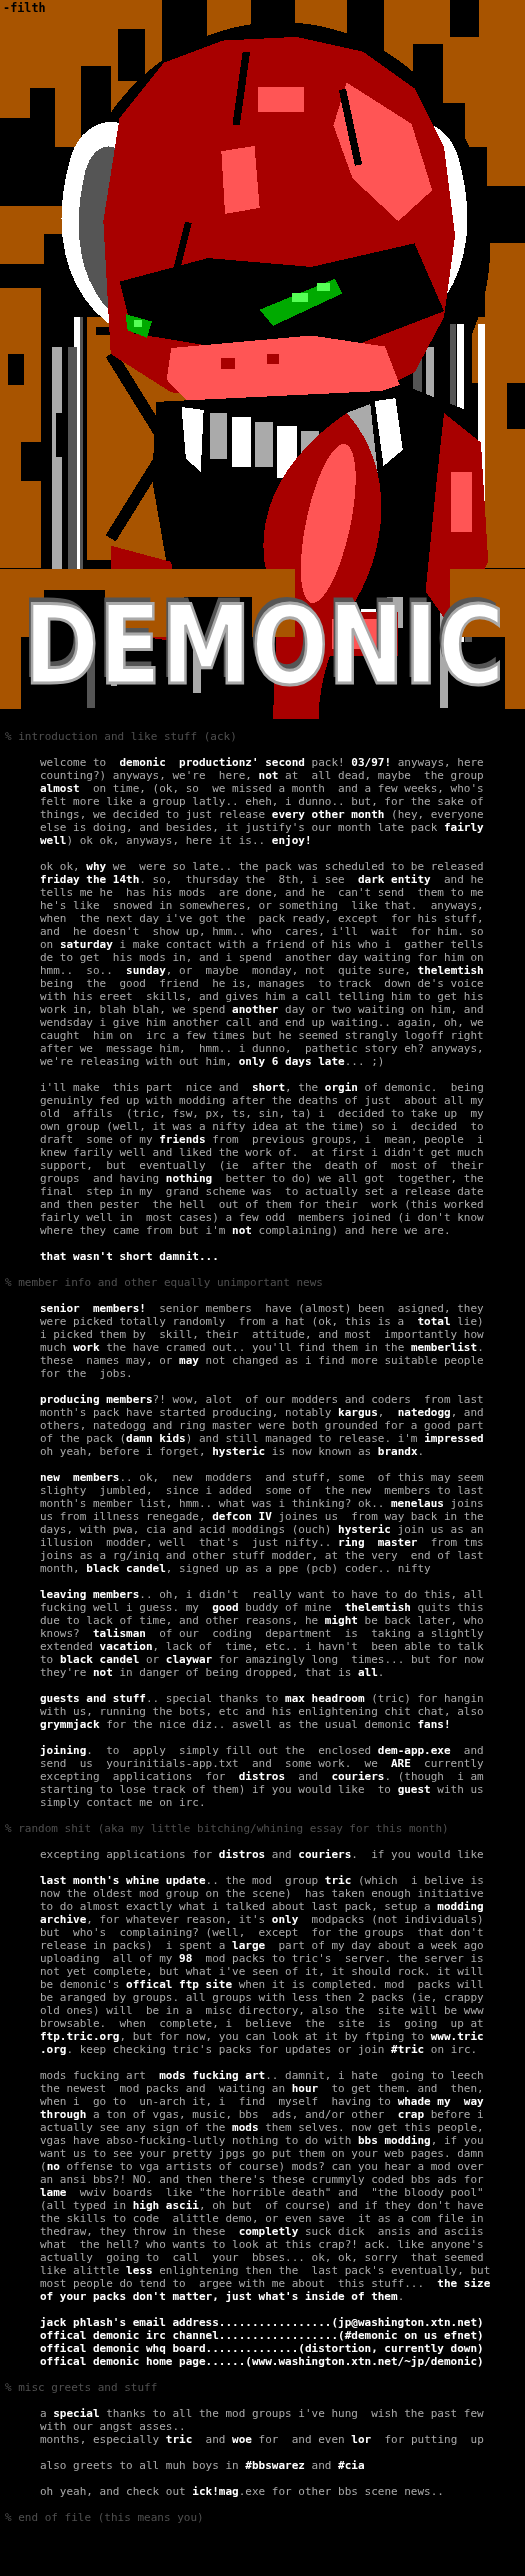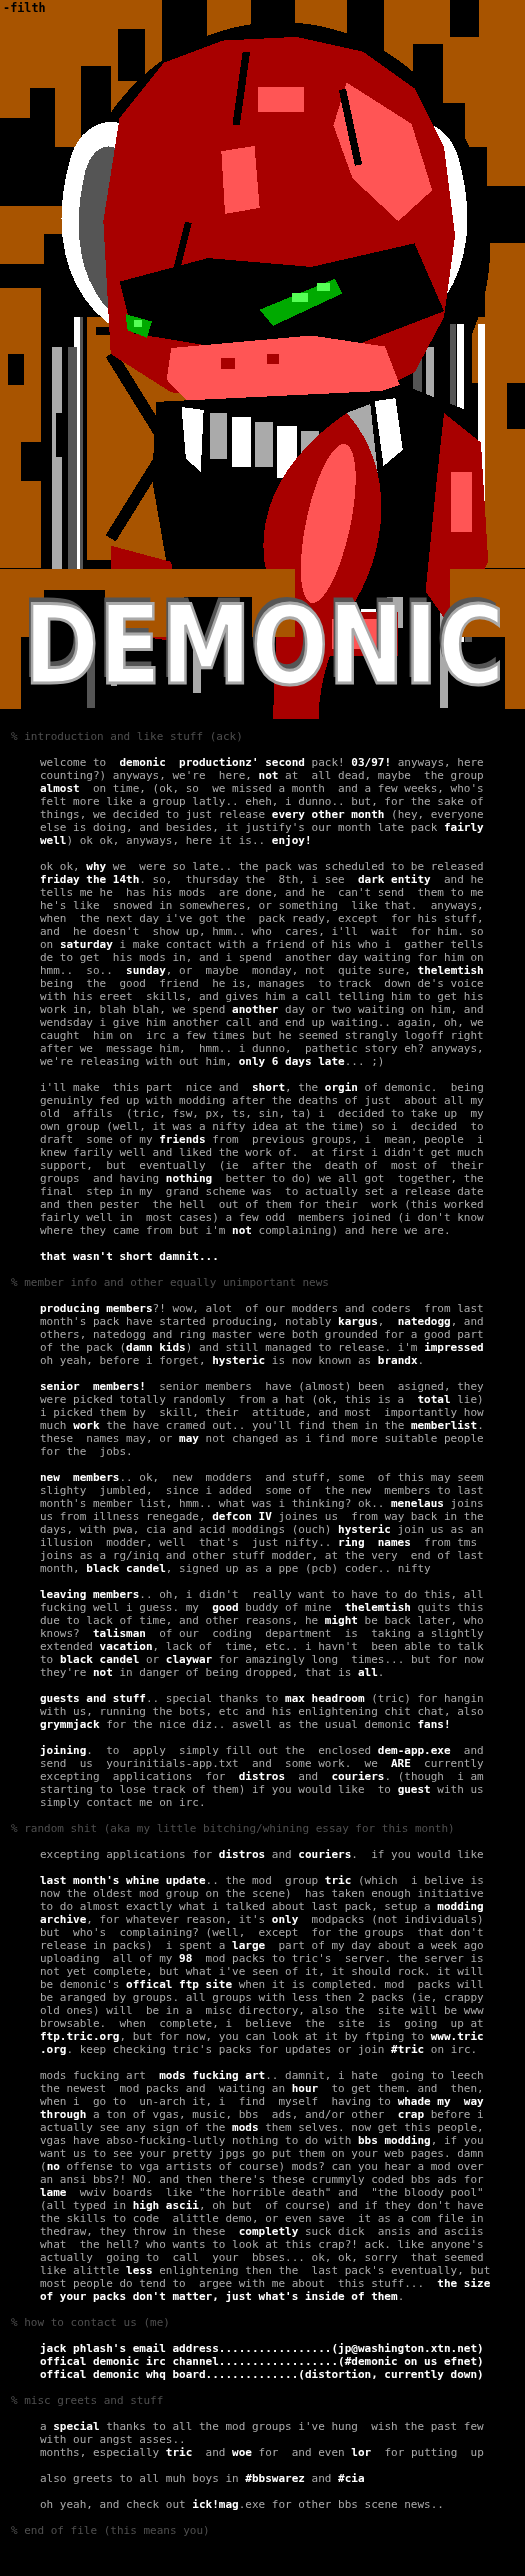--- a/index.html
+++ b/index.html
@@ -1,21 +1,21 @@
 <!DOCTYPE html>
 <html style="font-size:11.8px"><head>
 <meta charset="utf-8">
 <style>
   html,body{margin:0;padding:0;background:#000;}
   .nfo{position:relative;width:526px;height:2576px;background:#000;overflow:hidden;
        font-family:"DejaVu Sans Mono",monospace;}
   .art{display:block;width:526px;height:730px;}
   .textbody{position:absolute;left:0;top:730px;width:526px;
        font-size:11px;line-height:13px;color:#a9a9a9;}
-  .hdr{color:#4f4f4f;margin:0 12px 13px 0;padding-left:11px;white-space:pre;height:13px;}
+  .hdr{color:#4f4f4f;margin:0 12px 13px 0;padding-left:5px;white-space:pre;height:13px;}
   .par{margin:0 6px 13px 40px;}
   .line{white-space:pre;height:13px;}
   .hl{color:#ffffff;font-weight:bold;}
 </style>
 </head>
 <body>
 
 <div class="nfo">
 
   <svg class="art" viewBox="0 0 713 990" shape-rendering="crispEdges" xmlns="http://www.w3.org/2000/svg">
@@ -193,41 +193,41 @@
         <div class="line"><span>final  step in my  grand scheme was  to actually set a release date</span></div>
         <div class="line"><span>and then pester  the hell  out of them for their  work (this worked</span></div>
         <div class="line"><span>fairly well in  most cases) a few odd  members joined (i don't know</span></div>
         <div class="line"><span>where they came from but i'm </span><span class="hl">not</span><span> complaining) and here we are.</span></div>
       </div>
       <div class="par">
         <div class="line"><span class="hl">that wasn't short damnit...</span></div>
       </div>
       <div class="hdr">% member info and other equally unimportant news</div>
       <div class="par">
-        <div class="line"><span class="hl">producing members</span><span>?! wow, alot  of our modders and coders  from last</span></div>
-        <div class="line"><span>month's pack have started producing, notably </span><span class="hl">kargus</span><span>,  </span><span class="hl">natedogg</span><span>, and</span></div>
-        <div class="line"><span>others, natedogg and ring master were both grounded for a good part</span></div>
-        <div class="line"><span>of the pack (</span><span class="hl">damn kids</span><span>) and still managed to release. i'm </span><span class="hl">impressed</span></div>
-        <div class="line"><span>oh yeah, before i forget, </span><span class="hl">hysteric</span><span> is now known as </span><span class="hl">brandx</span><span>.</span></div>
-      </div>
-      <div class="par">
         <div class="line"><span class="hl">senior  members!</span><span>  senior members  have (almost) been  asigned, they</span></div>
         <div class="line"><span>were picked totally randomly  from a hat (ok, this is a  </span><span class="hl">total</span><span> lie)</span></div>
         <div class="line"><span>i picked them by  skill, their  attitude, and most  importantly how</span></div>
         <div class="line"><span>much </span><span class="hl">work</span><span> the have cramed out.. you'll find them in the </span><span class="hl">memberlist</span><span>.</span></div>
         <div class="line"><span>these  names may, or </span><span class="hl">may</span><span> not changed as i find more suitable people</span></div>
         <div class="line"><span>for the  jobs.</span></div>
       </div>
       <div class="par">
+        <div class="line"><span class="hl">producing members</span><span>?! wow, alot  of our modders and coders  from last</span></div>
+        <div class="line"><span>month's pack have started producing, notably </span><span class="hl">kargus</span><span>,  </span><span class="hl">natedogg</span><span>, and</span></div>
+        <div class="line"><span>others, natedogg and ring master were both grounded for a good part</span></div>
+        <div class="line"><span>of the pack (</span><span class="hl">damn kids</span><span>) and still managed to release. i'm </span><span class="hl">impressed</span></div>
+        <div class="line"><span>oh yeah, before i forget, </span><span class="hl">hysteric</span><span> is now known as </span><span class="hl">brandx</span><span>.</span></div>
+      </div>
+      <div class="par">
         <div class="line"><span class="hl">new  members</span><span>.. ok,  new  modders  and stuff, some  of this may seem</span></div>
         <div class="line"><span>slighty  jumbled,  since i added  some of  the new  members to last</span></div>
         <div class="line"><span>month's member list, hmm.. what was i thinking? ok.. </span><span class="hl">menelaus</span><span> joins</span></div>
         <div class="line"><span>us from illness renegade, </span><span class="hl">defcon IV</span><span> joines us  from way back in the</span></div>
         <div class="line"><span>days, with pwa, cia and acid moddings (ouch) </span><span class="hl">hysteric</span><span> join us as an</span></div>
-        <div class="line"><span>illusion  modder, well  that's  just nifty.. </span><span class="hl">ring  names</span><span>  from tms</span></div>
+        <div class="line"><span>illusion  modder, well  that's  just nifty.. </span><span class="hl">ring  master</span><span>  from tms</span></div>
         <div class="line"><span>joins as a rg/iniq and other stuff modder, at the very  end of last</span></div>
         <div class="line"><span>month, </span><span class="hl">black candel</span><span>, signed up as a ppe (pcb) coder.. nifty</span></div>
       </div>
       <div class="par">
         <div class="line"><span class="hl">leaving members</span><span>.. oh, i didn't  really want to have to do this, all</span></div>
         <div class="line"><span>fucking well i guess. my  </span><span class="hl">good</span><span> buddy of mine  </span><span class="hl">thelemtish</span><span> quits this</span></div>
         <div class="line"><span>due to lack of time, and other reasons, he </span><span class="hl">might</span><span> be back later, who</span></div>
         <div class="line"><span>knows?  </span><span class="hl">talisman</span><span>  of our  coding  department  is  taking a slightly</span></div>
         <div class="line"><span>extended </span><span class="hl">vacation</span><span>, lack of  time, etc.. i havn't  been able to talk</span></div>
         <div class="line"><span>to </span><span class="hl">black candel</span><span> or </span><span class="hl">claywar</span><span> for amazingly long  times... but for now</span></div>
@@ -278,25 +278,25 @@
         <div class="line"><span class="hl">lame</span><span>  wwiv boards  like "the horrible death" and  "the bloody pool"</span></div>
         <div class="line"><span>(all typed in </span><span class="hl">high ascii</span><span>, oh but  of course) and if they don't have</span></div>
         <div class="line"><span>the skills to code  alittle demo, or even save  it as a com file in</span></div>
         <div class="line"><span>thedraw, they throw in these  </span><span class="hl">completly</span><span> suck dick  ansis and asciis</span></div>
         <div class="line"><span>what  the hell? who wants to look at this crap?! ack. like anyone's</span></div>
         <div class="line"><span>actually  going to  call  your  bbses... ok, ok, sorry  that seemed</span></div>
         <div class="line"><span>like alittle </span><span class="hl">less</span><span> enlightening then the  last pack's eventually, but</span></div>
         <div class="line"><span>most people do tend to  argee with me about  this stuff...  </span><span class="hl">the size</span></div>
         <div class="line"><span class="hl">of your packs don't matter, just what's inside of them</span><span>.</span></div>
       </div>
-      <div class="hdr">% how to contact us (me)</div>
       <div class="par">
         <div class="line"><span class="hl">jack phlash's email address.................(jp@washington.xtn.net)</span></div>
         <div class="line"><span class="hl">offical demonic irc channel..................(#demonic on us efnet)</span></div>
         <div class="line"><span class="hl">offical demonic whq board..............(distortion, currently down)</span></div>
+        <div class="line"><span class="hl">offical demonic home page......(www.washington.xtn.net/~jp/demonic)</span></div>
       </div>
       <div class="hdr">% misc greets and stuff</div>
       <div class="par">
         <div class="line"><span>a </span><span class="hl">special</span><span> thanks to all the mod groups i've hung  wish the past few</span></div>
         <div class="line"><span>with our angst asses..</span></div>
         <div class="line"><span>months, especially </span><span class="hl">tric</span><span>  and </span><span class="hl">woe</span><span> for  and even </span><span class="hl">lor</span><span>  for putting  up</span></div>
       </div>
       <div class="par">
         <div class="line"><span>also greets to all muh boys in </span><span class="hl">#bbswarez</span><span> and </span><span class="hl">#cia</span></div>
       </div>

